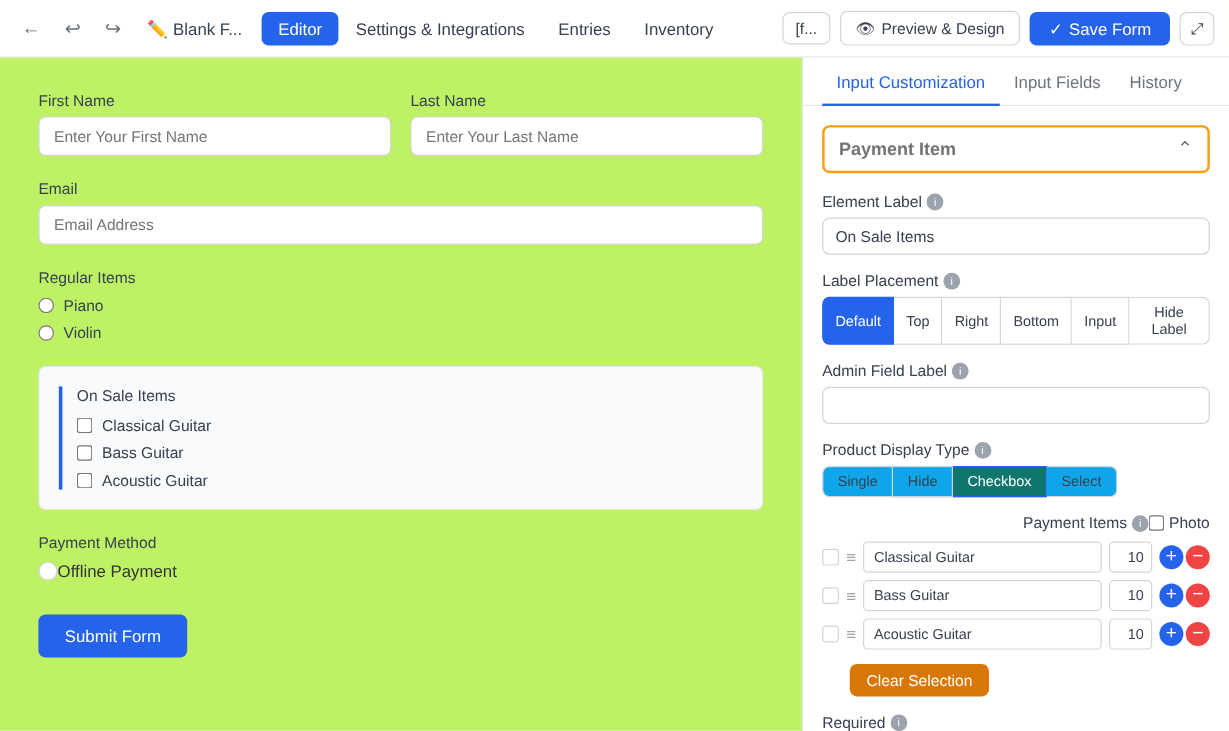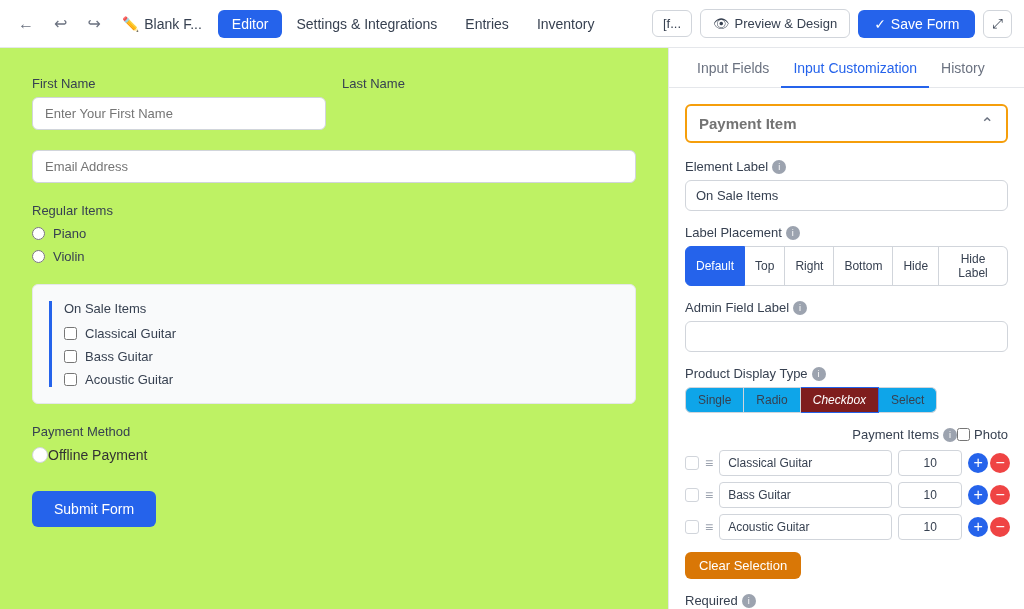--- a/index.html
+++ b/index.html
@@ -131,54 +131,54 @@
 
     
     .display-type-btns { display: flex; gap: 0; }
     .display-type-btn {
       padding: 5px 12px; font-size: 12px; border: 1px solid #d1d5db; cursor: pointer;
       background: #0ea5e9; color: #374151;
     }
     .display-type-btn:first-child { border-radius: 6px 0 0 6px; }
     .display-type-btn:last-child { border-radius: 0 6px 6px 0; }
     .display-type-btn + .display-type-btn { border-left: none; }
-    .display-type-btn.active { background: #7f1d1d; color: #fff; border-color: #2563eb; font-style: italic; }
+    .display-type-btn.active { background: #0f766e; color: #fff; border-color: #2563eb; }
 
     
     .payment-items-header {
       display: flex; justify-content: flex-end; align-items: center; margin-bottom: 8px;
     }
     .photo-checkbox { display: flex; align-items: center; gap: 4px; font-size: 13px; color: #374151; }
 
     .payment-item-row {
       display: flex; align-items: center; gap: 6px; margin-bottom: 6px;
     }
     .item-checkbox { width: 14px; height: 14px; border: 1px solid #d1d5db; border-radius: 3px; flex-shrink: 0; background: #fff; }
     .drag-icon { color: #9ca3af; font-size: 14px; cursor: grab; }
     .item-name-input {
       flex: 1; border: 1px solid #d1d5db; border-radius: 4px; padding: 5px 8px;
       font-size: 12px; color: #374151; outline: none;
     }
     .item-price-input {
-      width: 64px; border: 1px solid #d1d5db; border-radius: 4px; padding: 5px 6px;
-      font-size: 12px; color: #374151; outline: none; text-align: center;
+      width: 36px; border: 1px solid #d1d5db; border-radius: 4px; padding: 5px 6px;
+      font-size: 12px; color: #374151; outline: none; text-align: right;
     }
     .item-actions { display: flex; gap: 2px; }
     .item-add-btn {
       width: 20px; height: 20px; background: #2563eb; border: none; border-radius: 50%;
       color: #fff; font-size: 16px; cursor: pointer; display: flex; align-items: center; justify-content: center; line-height: 1;
     }
     .item-remove-btn {
       width: 20px; height: 20px; background: #ef4444; border: none; border-radius: 50%;
       color: #fff; font-size: 16px; cursor: pointer; display: flex; align-items: center; justify-content: center; line-height: 1;
     }
 
     .clear-selection-btn {
       background: #d97706; border: none; padding: 6px 14px; border-radius: 6px;
-      color: #fff; font-size: 13px; cursor: pointer; margin-top: 6px;
+      color: #fff; font-size: 13px; cursor: pointer; margin-top: 6px; margin-left: 23px;
     }
 
     .required-row { margin-top: 14px; }
 
     
     ::-webkit-scrollbar { width: 6px; }
     ::-webkit-scrollbar-track { background: #f1f1f1; }
     ::-webkit-scrollbar-thumb { background: #c1c1c1; border-radius: 3px; }
   </style>
 </head>
@@ -218,26 +218,28 @@
 
   <div class="left-panel">
     
     <div class="form-row">
       <div class="form-group">
         <label class="form-label">First Name</label>
         <input class="form-input" type="text" placeholder="Enter Your First Name" style="">
       </div>
       <div class="form-group">
         <label class="form-label">Last Name</label>
+        <input class="form-input" type="text" placeholder="Enter Your Last Name" style="">
       </div>
     </div>
 
     
     <div class="form-section">
       <div class="form-group">
+        <label class="form-label">Email</label>
         <input class="form-input" type="text" style="width: 100%;" placeholder="Email Address">
       </div>
     </div>
 
     
     <div class="form-section">
       <div class="form-label">Regular Items</div>
       <div class="radio-group">
         <label class="radio-item">
           <input type="radio" name="regular" style="">
@@ -280,22 +282,22 @@
       </div>
     </div>
 
     
     <button class="submit-btn">Submit Form</button>
   </div>
 
   <div class="right-panel">
 
     <div class="right-tabs">
+      <div class="right-tab active">Input Customization</div>
       <div class="right-tab">Input Fields</div>
-      <div class="right-tab active">Input Customization</div>
       <div class="right-tab">History</div>
     </div>
 
     <div class="right-content">
 
       <div class="payment-item-header">
         <span class="payment-item-title">Payment Item</span>
         <button class="collapse-btn">⌃</button>
       </div>
 
@@ -310,41 +312,41 @@
       <div class="control-row">
         <div class="control-label">
           <span>Label Placement</span>
           <span class="info-icon">i</span>
         </div>
         <div class="placement-btns">
           <button class="placement-btn active">Default</button>
           <button class="placement-btn">Top</button>
           <button class="placement-btn">Right</button>
           <button class="placement-btn">Bottom</button>
-          <button class="placement-btn">Hide</button>
+          <button class="placement-btn">Input</button>
           <button class="placement-btn">Hide Label</button>
         </div>
       </div>
 
       <div class="control-row">
         <div class="control-label">
           <span>Admin Field Label</span>
           <span class="info-icon">i</span>
         </div>
         <input class="text-input" type="text" value="" style="">
       </div>
 
       <div class="control-row">
         <div class="control-label">
           <span>Product Display Type</span>
           <span class="info-icon">i</span>
         </div>
         <div class="display-type-btns">
           <button class="display-type-btn">Single</button>
-          <button class="display-type-btn">Radio</button>
+          <button class="display-type-btn">Hide</button>
           <button class="display-type-btn active">Checkbox</button>
           <button class="display-type-btn">Select</button>
         </div>
       </div>
 
       <div class="control-row">
         <div class="payment-items-header">
           <div class="control-label" style="margin-bottom:0;">
             <span>Payment Items</span>
             <span class="info-icon">i</span>

